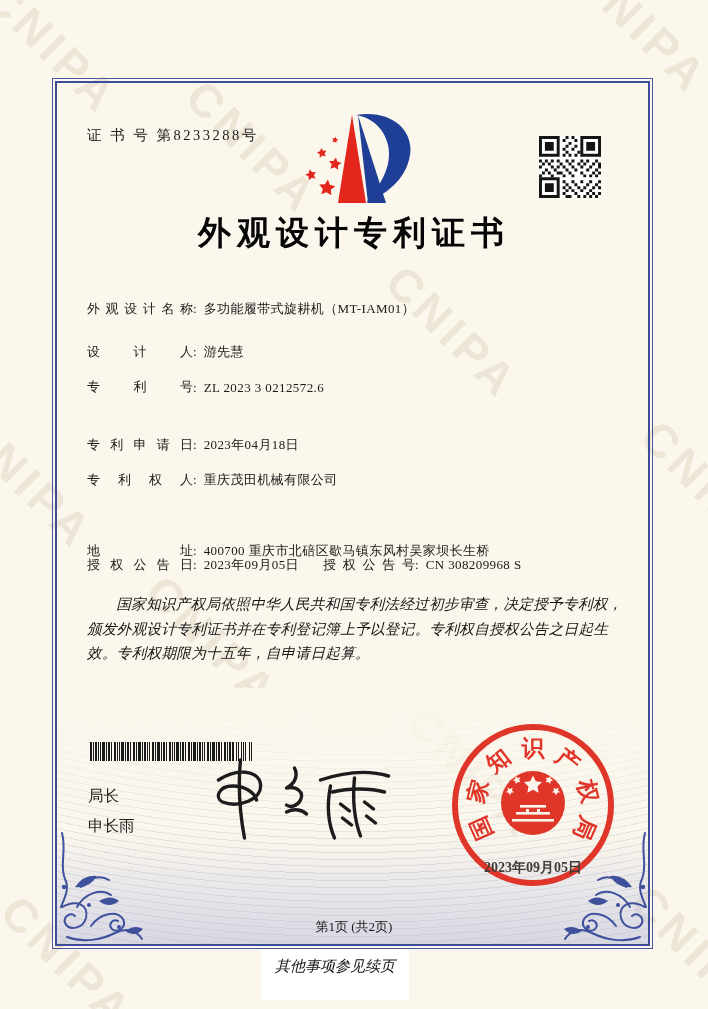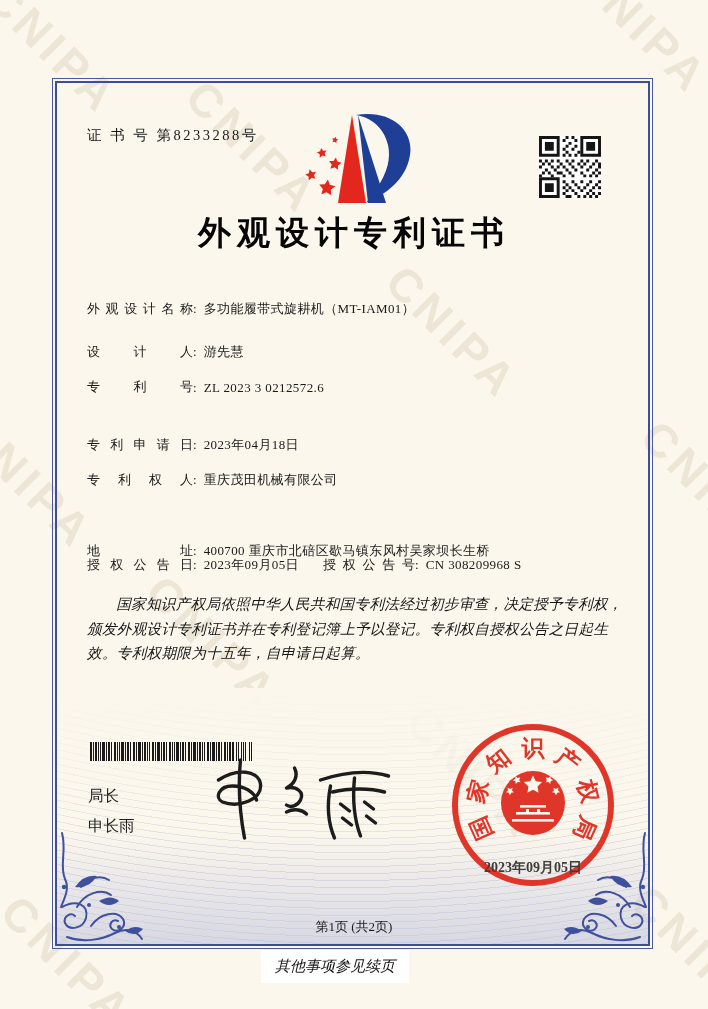--- a/index.html
+++ b/index.html
@@ -75,21 +75,21 @@
     position:absolute;left:88px;z-index:3;font-size:15.5px;
     font-family:"Liberation Sans","DejaVu Sans",sans-serif;color:#222;
   }
   .signer.t1{top:786px;}
   .signer.t2{top:816px;}
   .signature{position:absolute;left:200px;top:750px;z-index:3;}
   .seal{position:absolute;left:447px;top:719px;z-index:4;opacity:0.93;}
   
   .page-no{position:absolute;left:0;top:918px;width:708px;text-align:center;font-size:13px;z-index:3;}
   .note-box{
-    position:absolute;left:261px;top:950px;width:148px;height:33px;background:#ffffff;
+    position:absolute;left:261px;top:950px;width:148px;height:50px;background:#ffffff;
     z-index:3;text-align:center;line-height:33px;font-size:15px;font-style:italic;color:#141414;
   }
 </style>
 </head>
 <body>
 
 <div class="wm" style="left:-30px;top:20px;">CNIPA</div>
 <div class="wm" style="left:560px;top:0px;">CNIPA</div>
 <div class="wm" style="left:170px;top:120px;">CNIPA</div>
 <div class="wm" style="left:370px;top:305px;">CNIPA</div>

